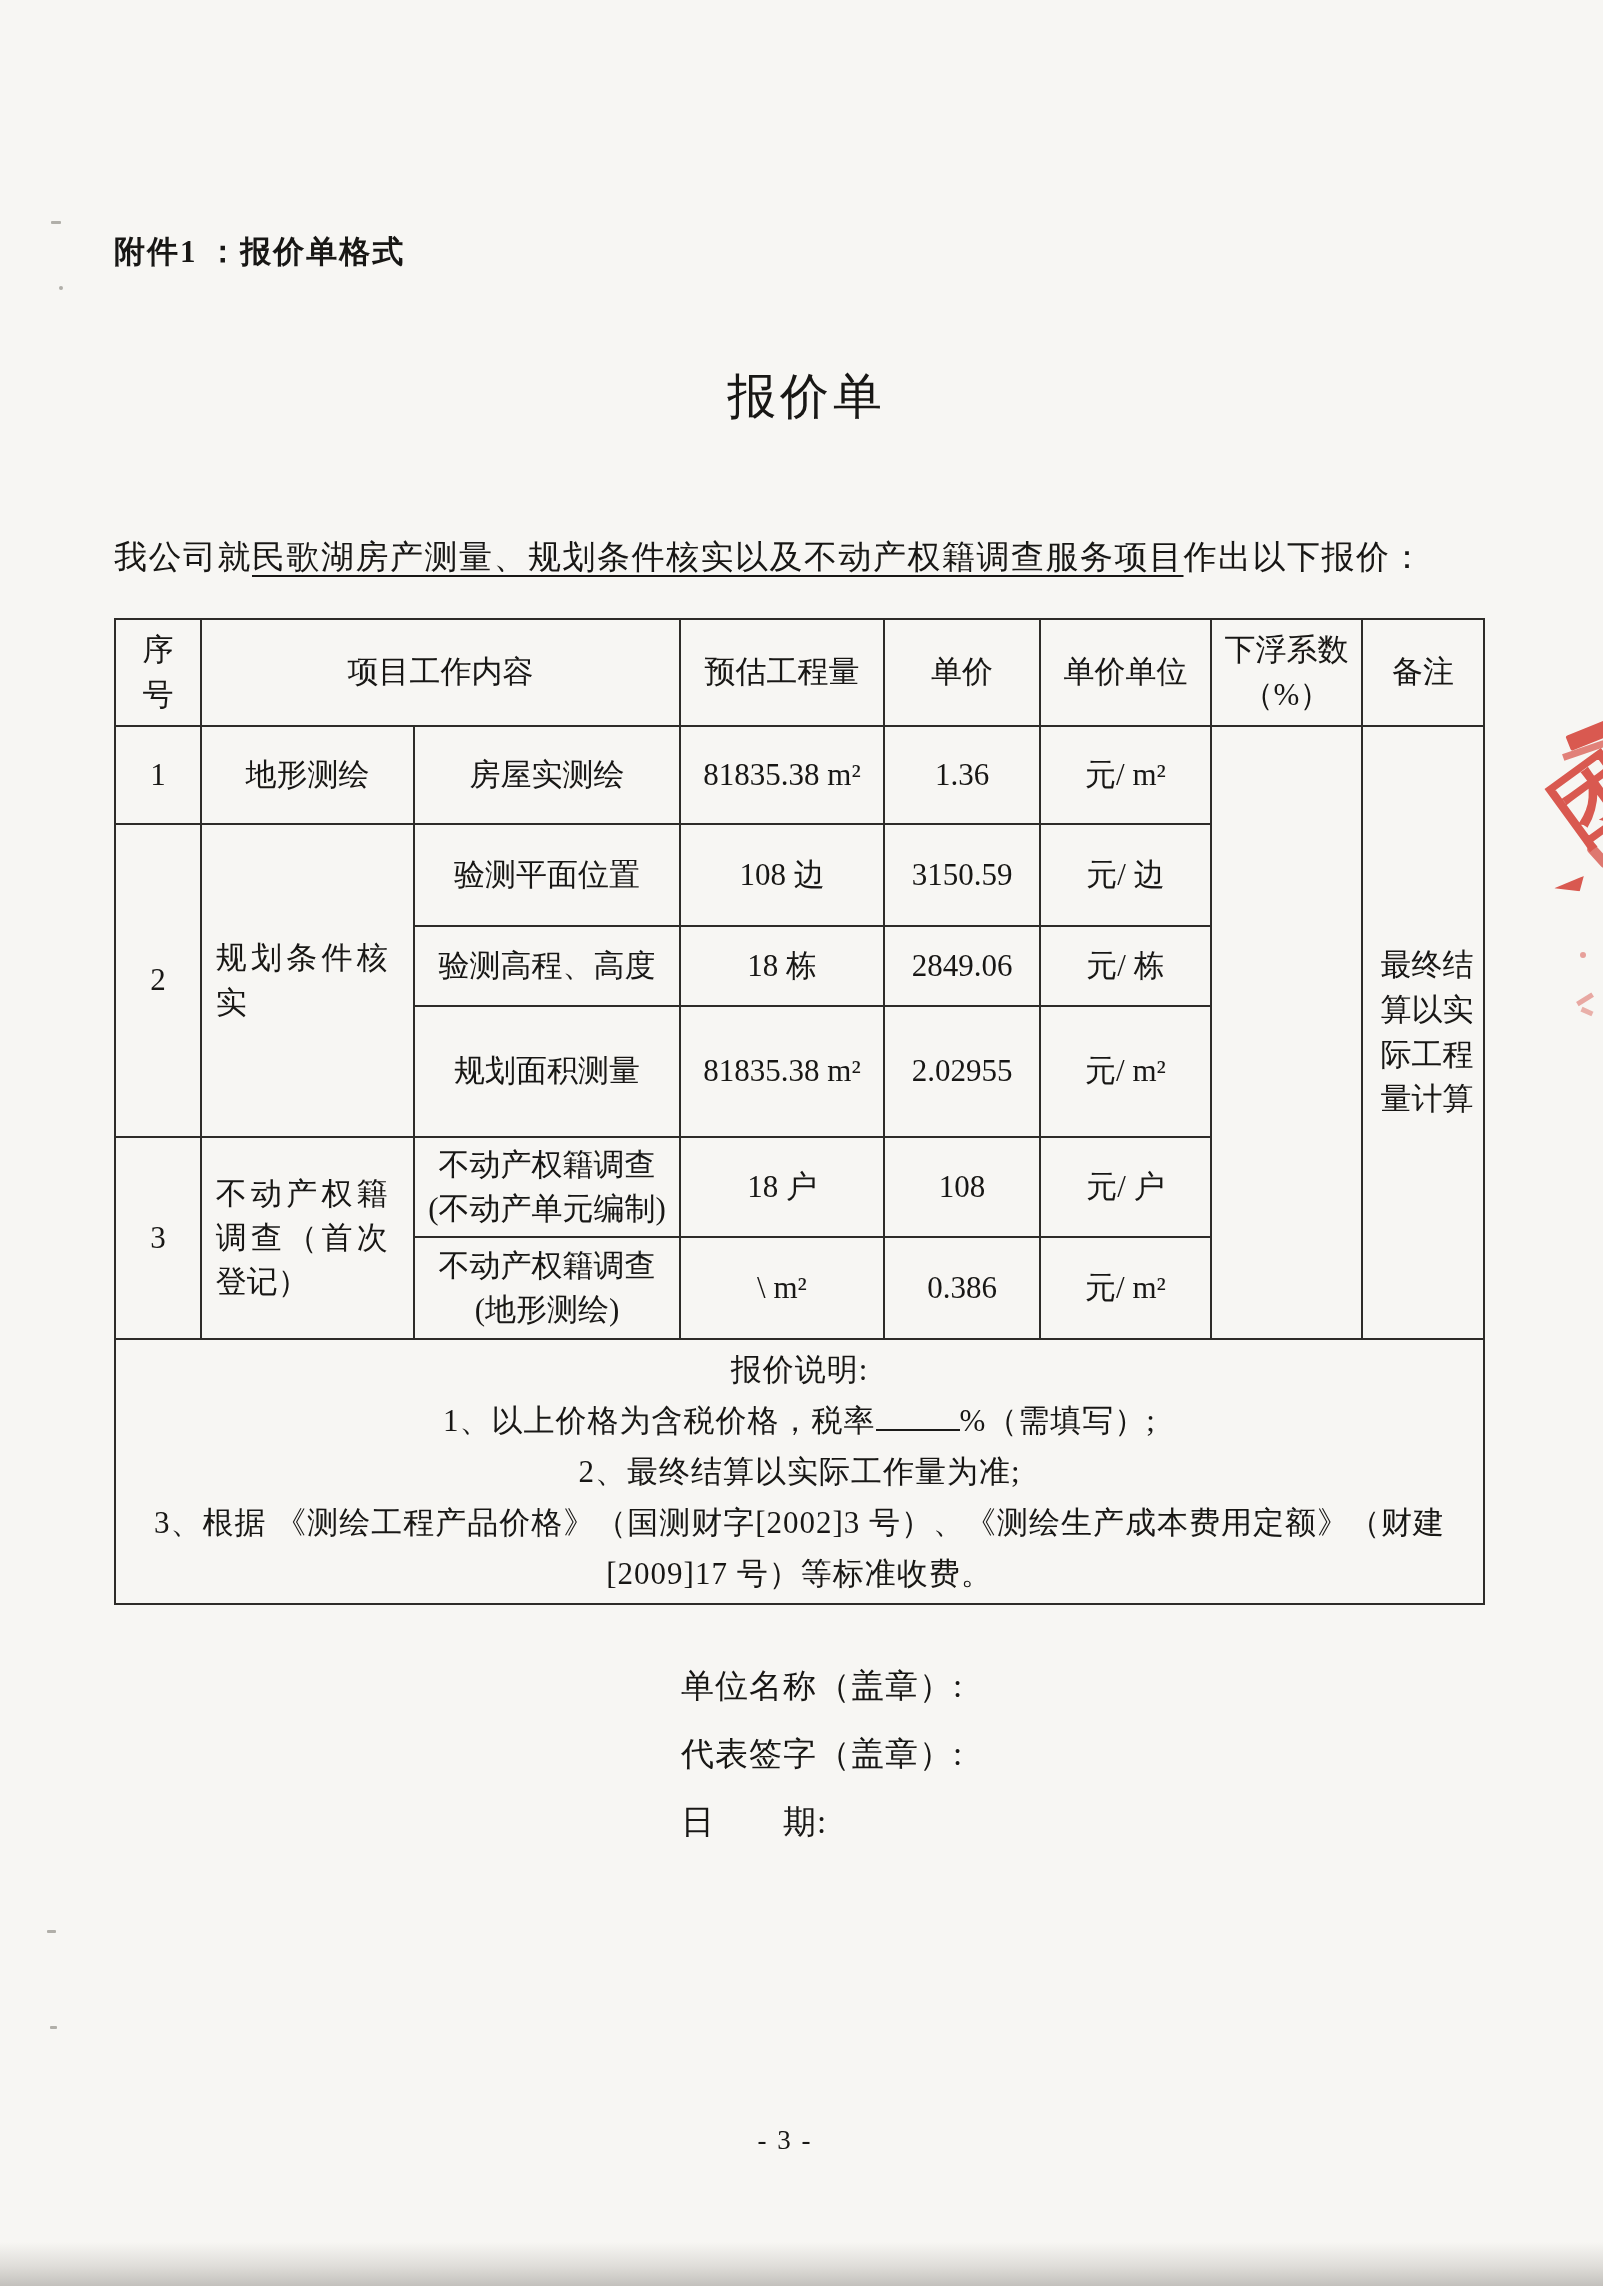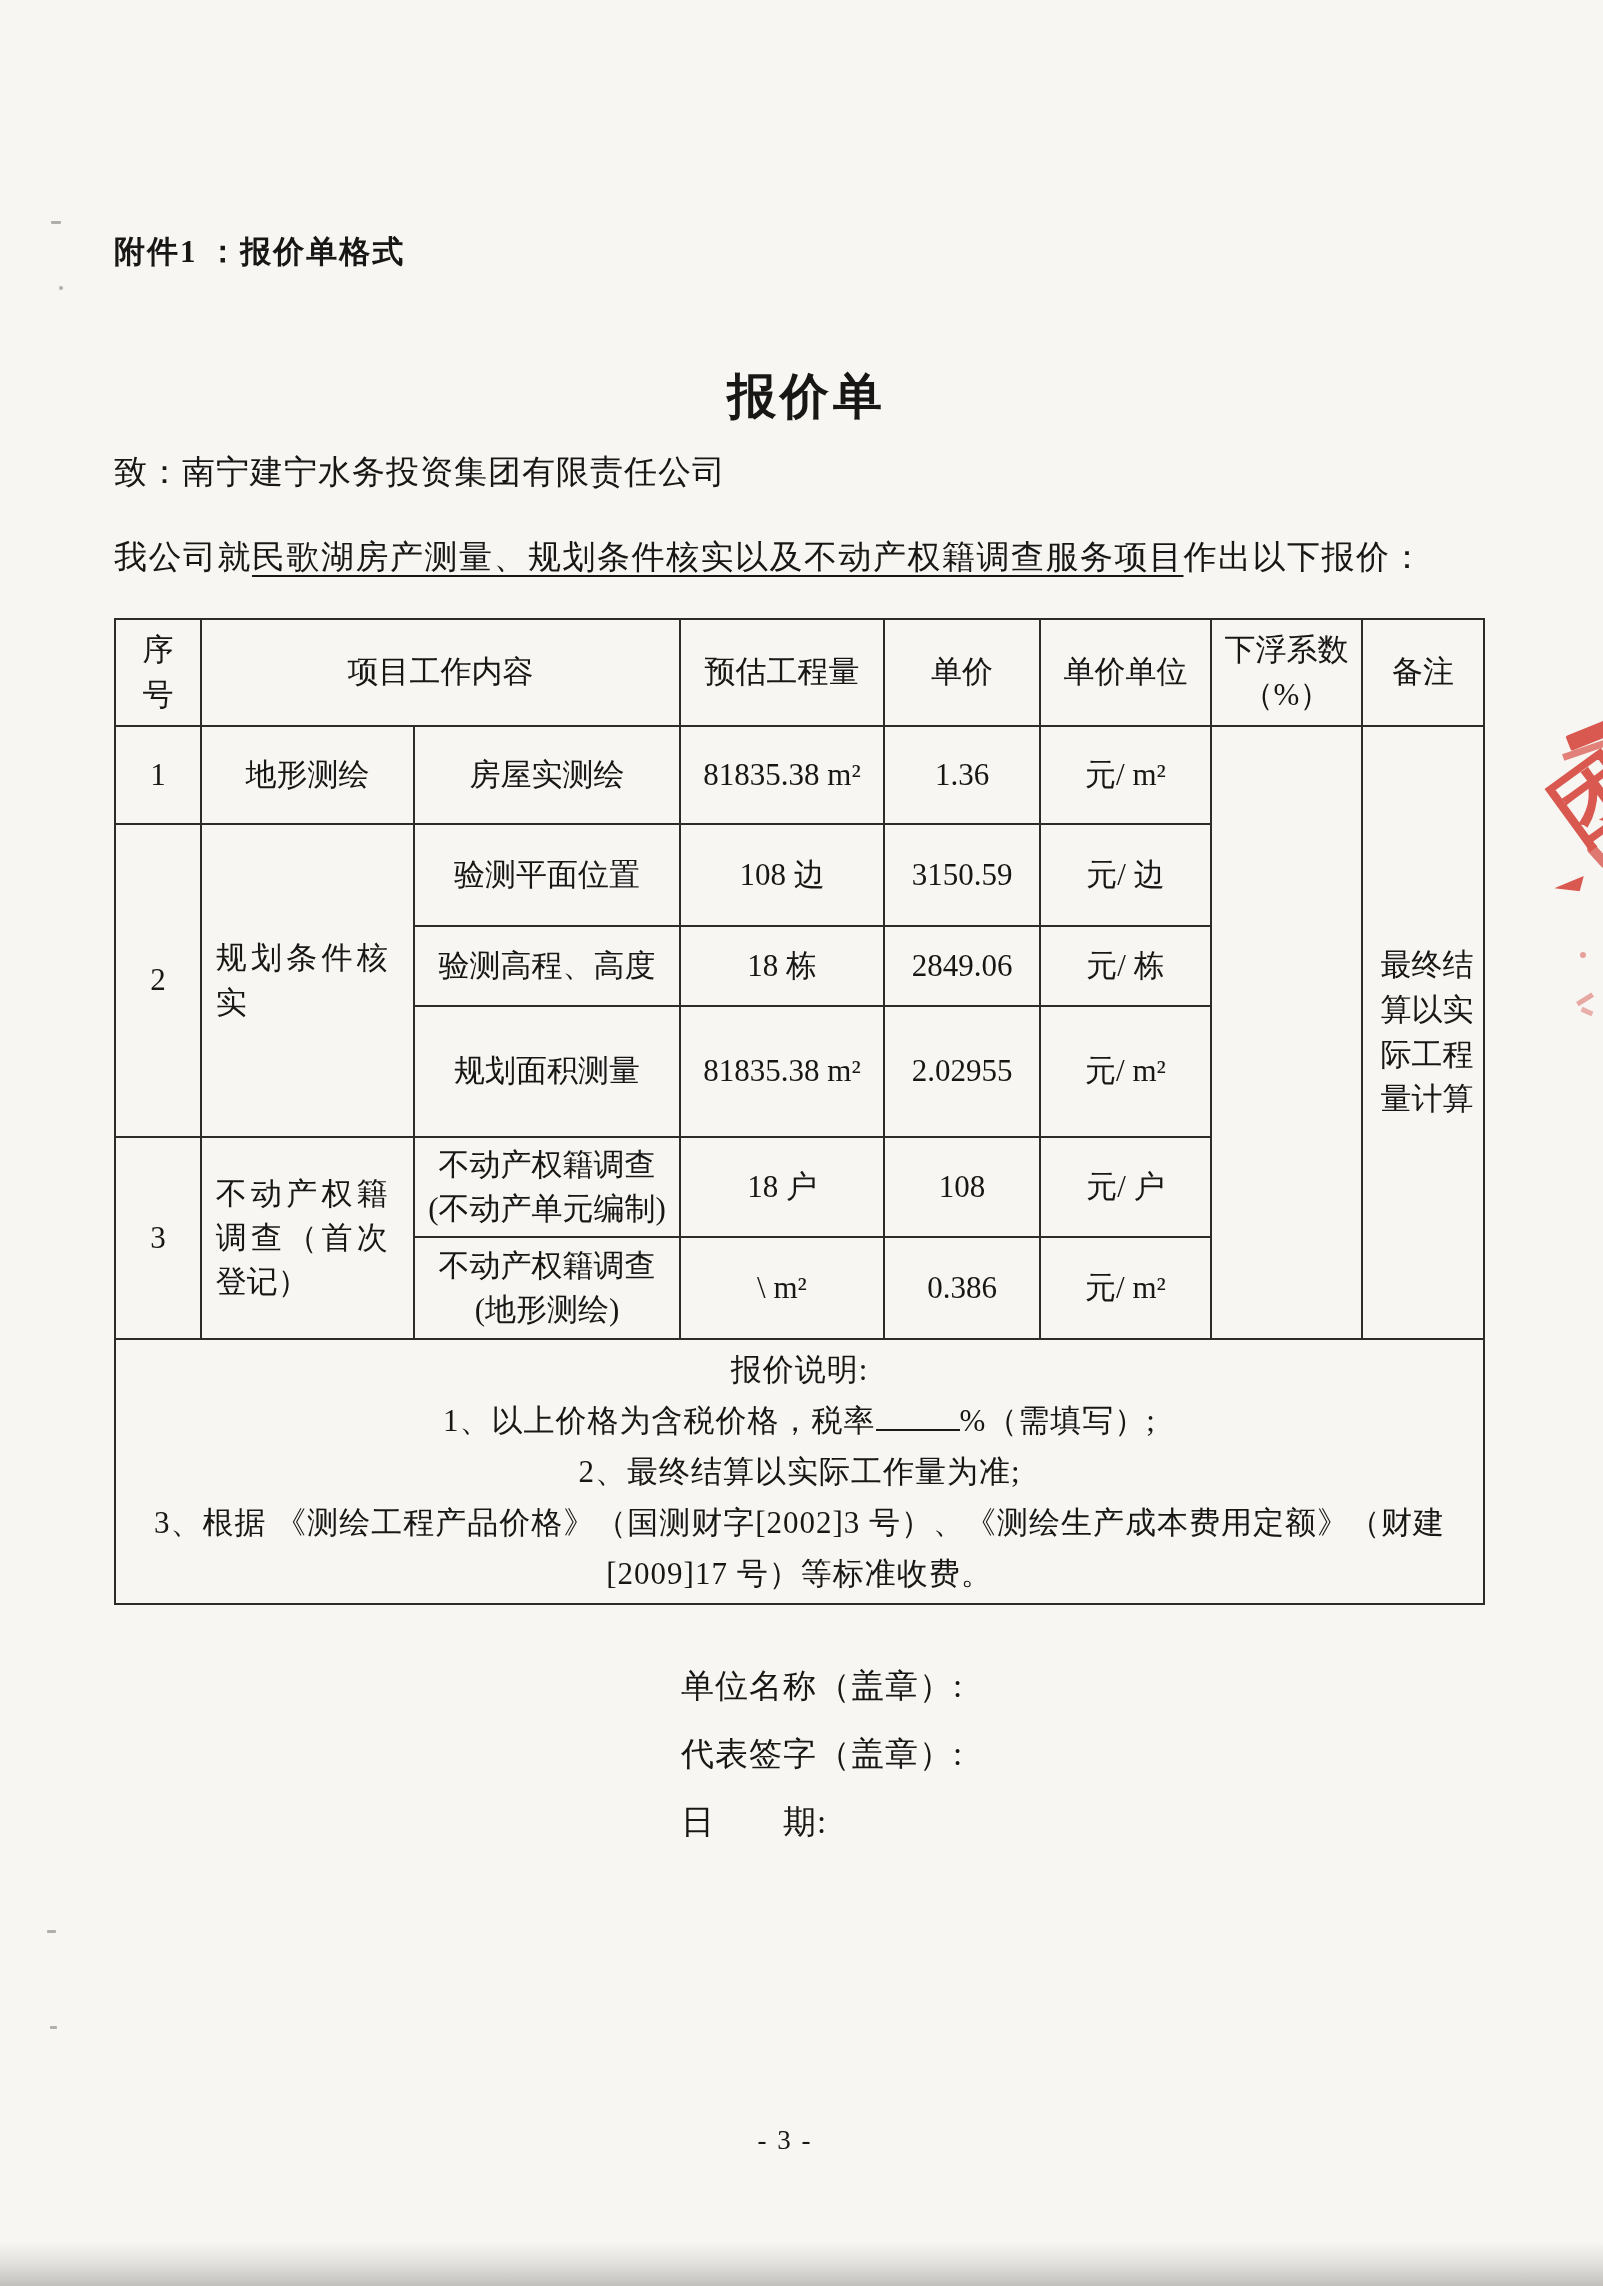--- a/index.html
+++ b/index.html
@@ -6,21 +6,21 @@
   body{
     width:1603px;height:2287px;position:relative;overflow:hidden;
     background:#f7f6f3;
     font-family:"Liberation Serif","DejaVu Serif",serif;
     color:#181715;
   }
   .page{position:absolute;inset:0;margin-top:36px;}
   
   .attachment{position:absolute;left:114px;top:195px;font-size:31px;font-weight:bold;letter-spacing:2px;}
   .title{position:absolute;left:114px;top:328px;width:1385px;margin:0;text-align:center;
-         font-size:49px;font-weight:bold;letter-spacing:3.9px;}
+         font-size:49px;font-weight:normal;letter-spacing:3.9px;}
   .to-line{position:absolute;left:114px;top:414px;font-size:33px;letter-spacing:1px;}
   .intro{position:absolute;left:114px;top:499px;width:1385px;font-size:33px;letter-spacing:1.5px;}
   .intro .u{text-decoration:underline;text-underline-offset:6.8px;text-decoration-thickness:2px;}
   
   table.quote{
     position:absolute;left:114px;top:582px;width:1368px;
     border-collapse:collapse;table-layout:fixed;
     font-size:31px;
   }
   table.quote th,table.quote td{
@@ -74,21 +74,20 @@
 
   <div class="artifact a1"></div>
   <div class="artifact a2"></div>
   <div class="artifact a3"></div>
   <div class="artifact a4"></div>
 
   <div class="attachment">附件1 ：报价单格式</div>
 
   <h1 class="title">报价单</h1>
 
-  <div class="to-line">致：南宁建宁水务投资集团有限责任公司</div>
 
   <div class="intro"><span>我公司就</span><span class="u">民歌湖房产测量、规划条件核实以及不动产权籍调查服务项目</span><span>作出以下报价：</span></div>
 
   <table class="quote">
     <colgroup>
       <col style="width:86px">
         <col style="width:213px">
         <col style="width:266px">
         <col style="width:204px">
       <col style="width:156px">

